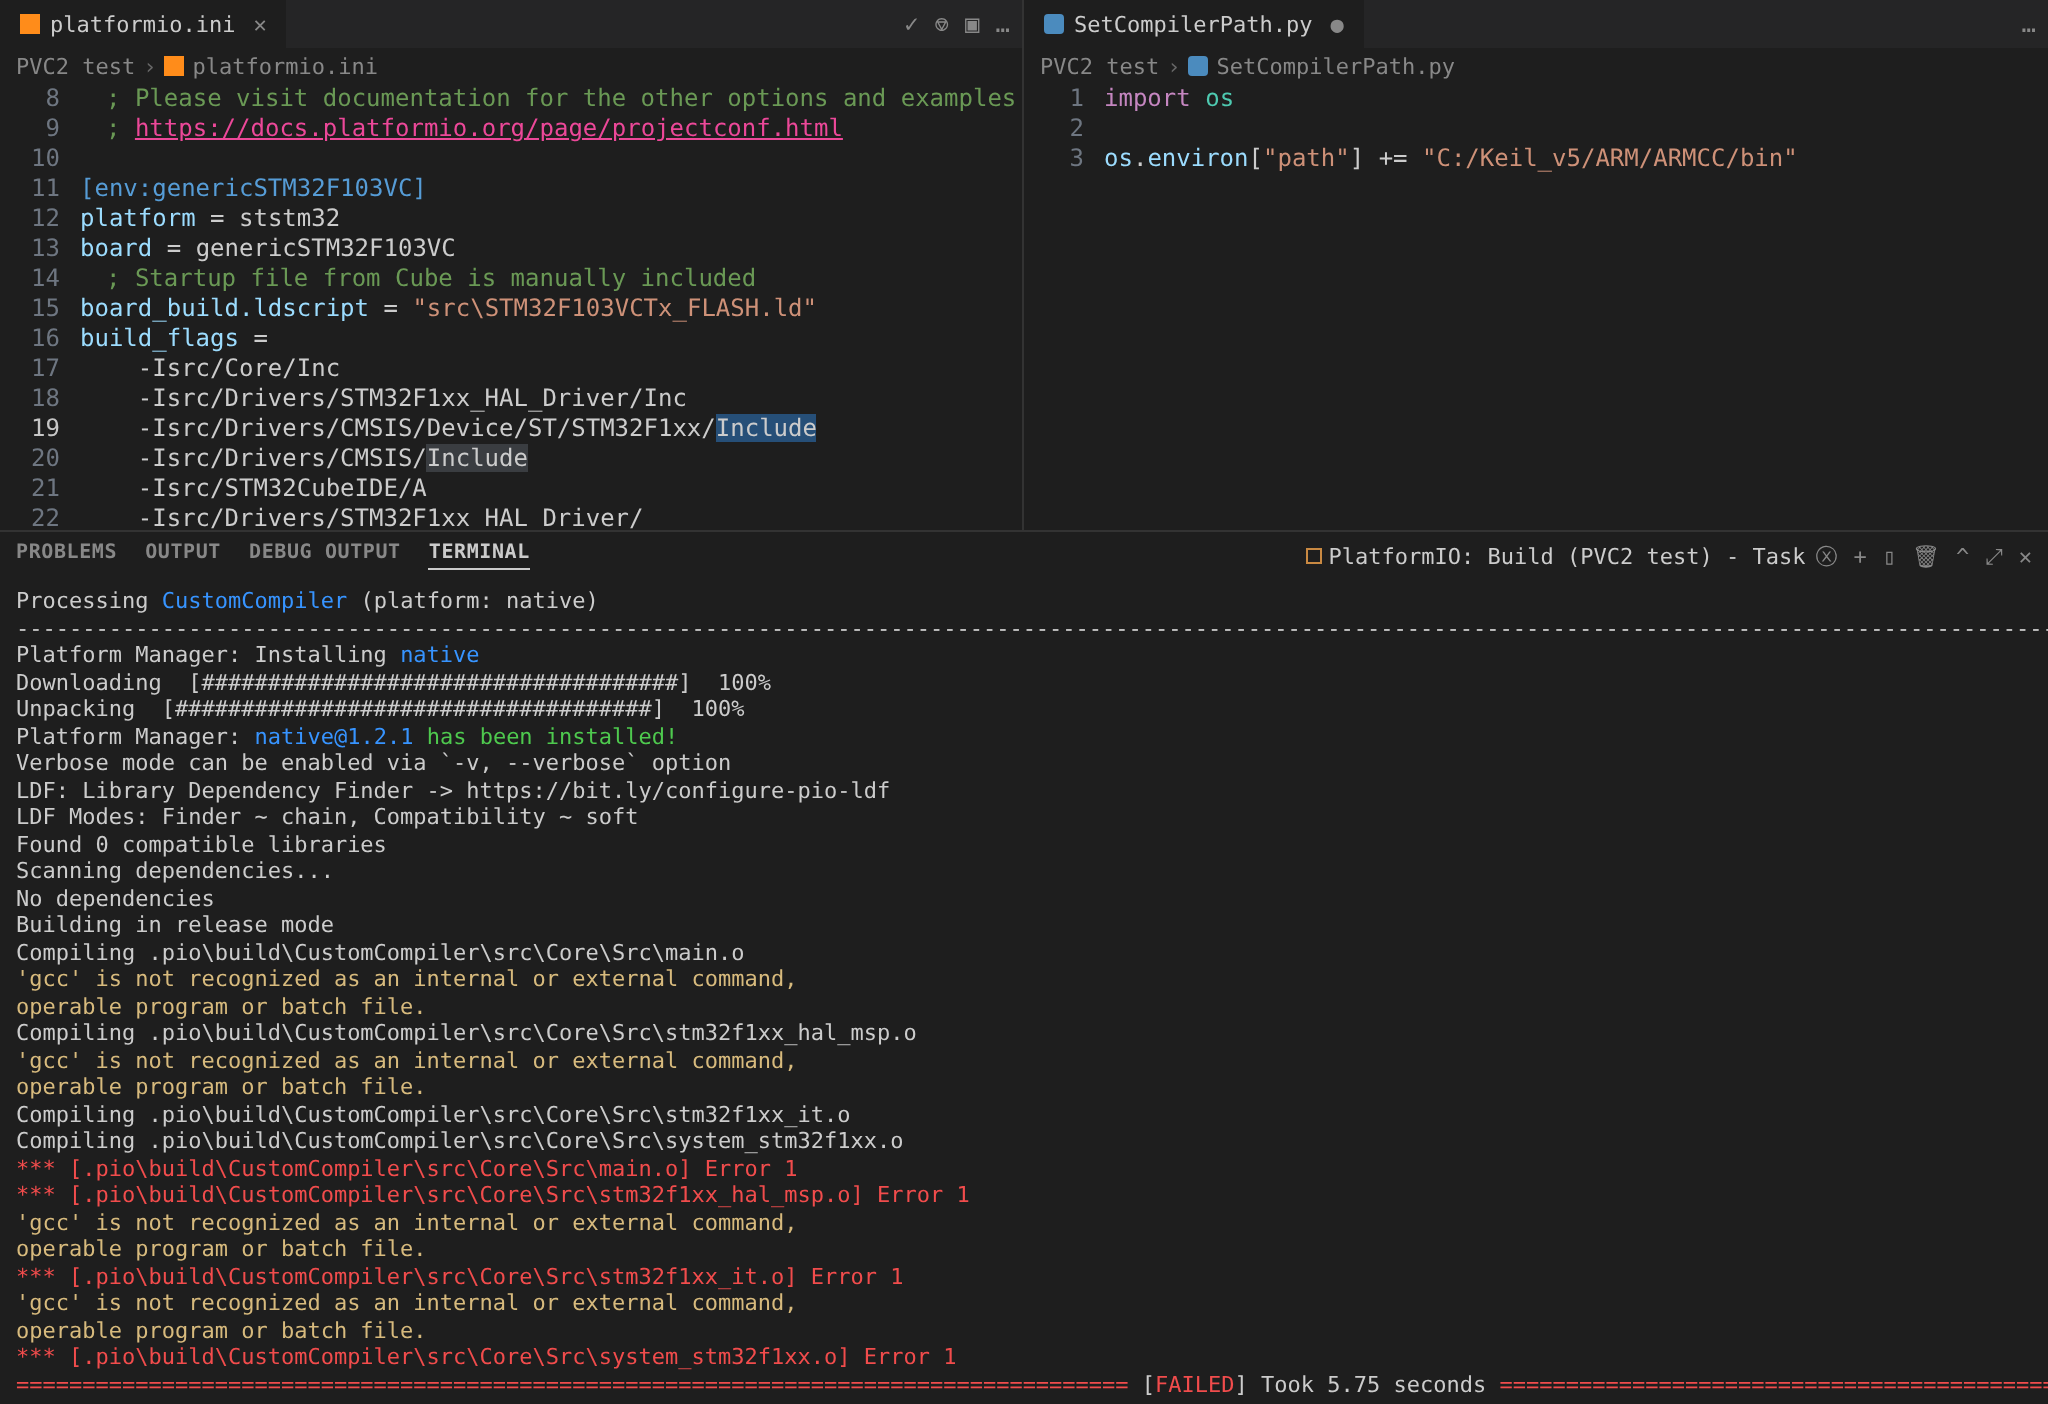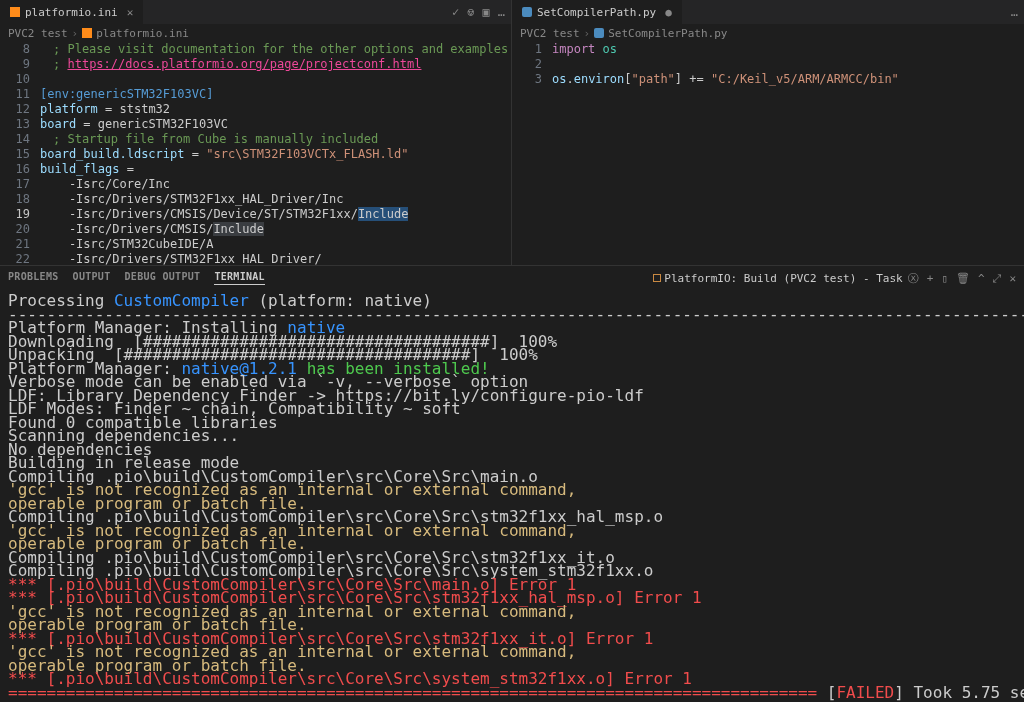--- a/index.html
+++ b/index.html
@@ -112,21 +112,21 @@
   .task-badge { color:#ccc; display:flex; align-items:center; gap:3px;padding-left:29px; }
   .task-badge .sq { width:8px; height:8px; border:1px solid #c98942; display:inline-block; }
   .task-badge .x { color:#888; margin-left:2px; }
   .terminal {
     flex:1;
     padding:4px 8px 4px 8px;
     overflow:hidden;
     white-space:pre;
     line-height:13.5px;
     color:#cccccc;
-    font-size:16px;
+    font-size:11px;
   }
   .t-cyan { color:#3794ff; }
   .t-green { color:#4ec94e; }
   .t-yellow { color:#d7ba7d; }
   .t-red { color:#f14c4c; }
   .icon-pio { background:#ff8c1a; width:10px; height:10px; display:inline-block; }
   .icon-py { background:#4b8bbe; width:10px; height:10px; display:inline-block; border-radius:2px; }
 </style>
 </head>
 <body>

